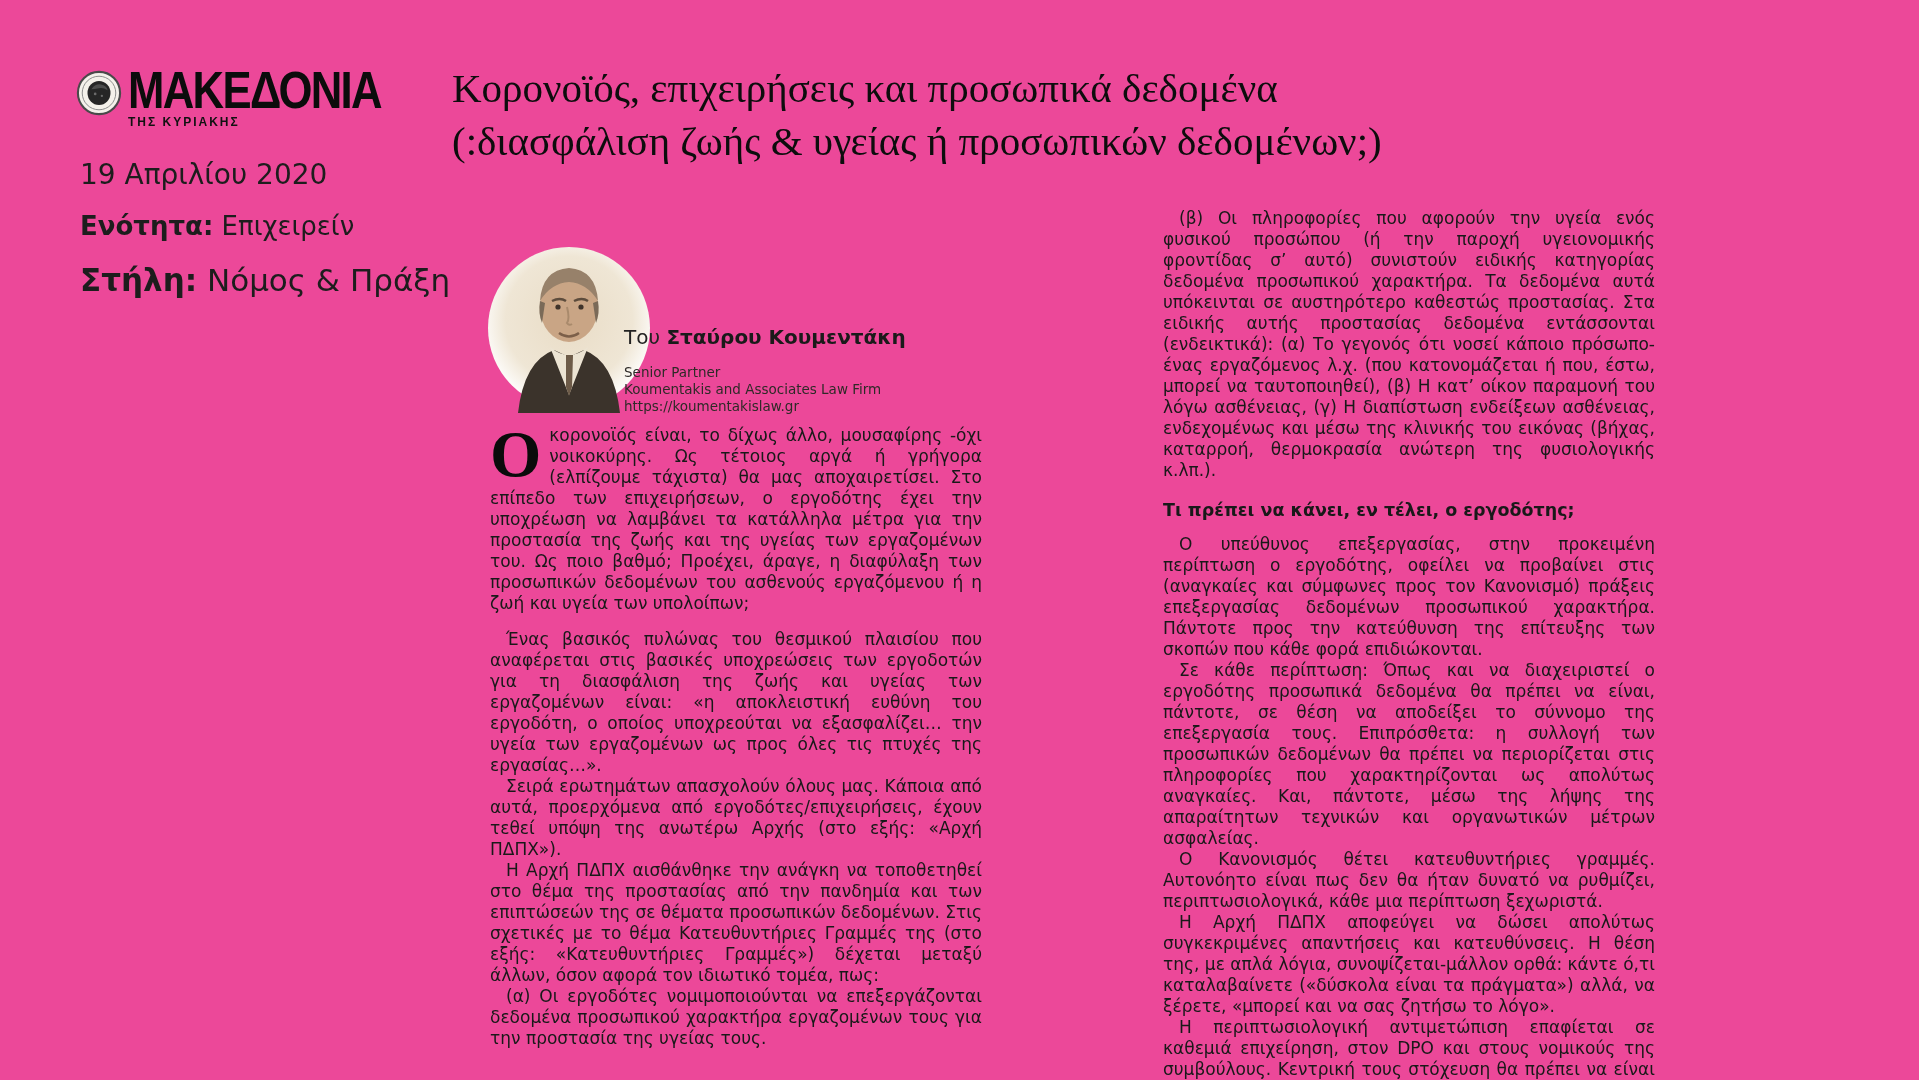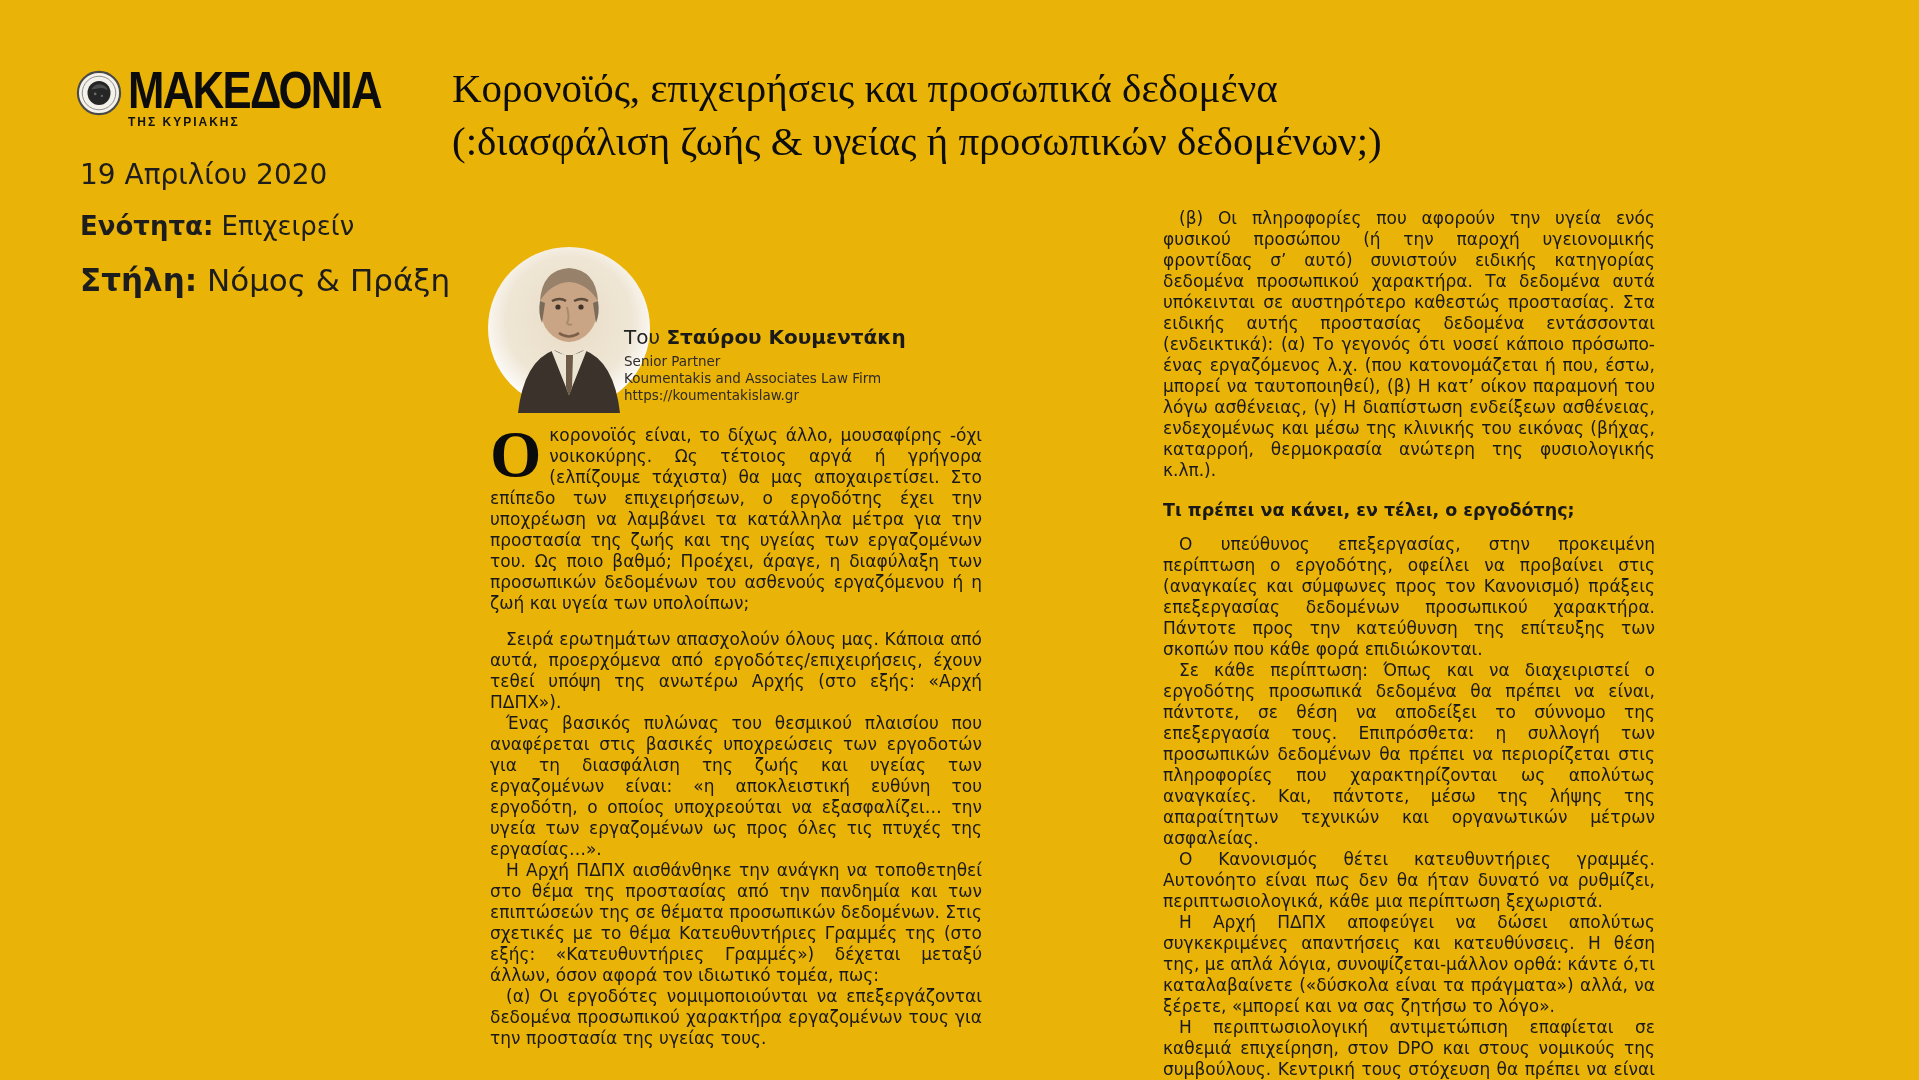--- a/index.html
+++ b/index.html
@@ -1,17 +1,17 @@
 <!DOCTYPE html>
 <html lang="el"><head>
 <meta charset="utf-8">
 <style>
   html,body { margin:0; padding:0; background:#ffffff; }
   .page {
-    position:relative; width:1919px; height:1080px; background:#eab308;
+    position:relative; width:1919px; height:1080px; background:#ec4899;
     font-family:"DejaVu Sans", sans-serif; color:#161616; overflow:hidden;
   }
 
   
   .masthead { position:absolute; left:76px; top:66px; display:flex; align-items:flex-start; }
   .emblem { margin-top:4px; }
   .masthead-text { margin-left:6px; }
   .wordmark {
     font-family:"Liberation Sans", sans-serif; font-weight:bold;
     font-size:52px; line-height:48px; letter-spacing:-2px; color:#0c0c0c;
@@ -35,21 +35,21 @@
     font-family:"Liberation Serif", serif; font-weight:normal;
     font-size:41px; line-height:53px; color:#0d0d0d; white-space:nowrap;
   }
   .headline span { display:block; }
 
   
   .author-photo { position:absolute; left:488px; top:243px; width:162px; height:170px; }
   .byline { position:absolute; left:624px; top:325px; }
   .byline-name { font-size:20px; color:#222; white-space:nowrap; }
   .byline-name .nm { font-weight:bold; color:#1a1a1a; }
-  .byline-small { font-size:13.5px; line-height:17px; color:#2e2a27; margin-top:4px; }
+  .byline-small { font-size:13.5px; line-height:17px; color:#2e2a27; margin-top:15px; }
 
   
   .col {
     position:absolute; width:492px; font-size:17px; line-height:21px;
     text-align:justify; color:#191919;
   }
   .col-1 { left:490px; top:425px; }
   .col-2 { left:1163px; top:208px; }
   .col p { margin:0; text-indent:16px; }
   .col p.noindent { text-indent:0; }
@@ -127,22 +127,22 @@
       <div>Senior Partner</div>
       <div>Koumentakis and Associates Law Firm</div>
       <div>https://koumentakislaw.gr</div>
     </div>
   </div>
 
   <div class="col col-1">
     <p class="noindent"><span class="dropcap">Ο</span><span>κορονοϊός είναι, το δίχως άλλο, μουσαφίρης -όχι νοικοκύρης. Ως τέτοιος αργά ή γρήγορα (ελπίζουμε τάχιστα) θα μας αποχαιρετίσει. Στο επίπεδο των επιχειρήσεων, ο εργοδότης έχει την υποχρέωση να λαμβάνει τα κατάλληλα μέτρα για την προστασία της ζωής και της υγείας των εργαζομένων του. Ως ποιο βαθμό; Προέχει, άραγε, η διαφύλαξη των προσωπικών δεδομένων του ασθενούς εργαζόμενου ή η ζωή και υγεία των υπολοίπων;</span></p>
     <h3>
       </h3>
+    <p>Ένας βασικός πυλώνας του θεσμικού πλαισίου που αναφέρεται στις βασικές υποχρεώσεις των εργοδοτών για τη διασφάλιση της ζωής και υγείας των εργαζομένων είναι: «η αποκλειστική ευθύνη του εργοδότη, ο οποίος υποχρεούται να εξασφαλίζει… την υγεία των εργαζομένων ως προς όλες τις πτυχές της εργασίας…».</p>
     <p>Σειρά ερωτημάτων απασχολούν όλους μας. Κάποια από αυτά, προερχόμενα από εργοδότες/επιχειρήσεις, έχουν τεθεί υπόψη της ανωτέρω Αρχής (στο εξής: «Αρχή ΠΔΠΧ»).</p>
-    <p>Ένας βασικός πυλώνας του θεσμικού πλαισίου που αναφέρεται στις βασικές υποχρεώσεις των εργοδοτών για τη διασφάλιση της ζωής και υγείας των εργαζομένων είναι: «η αποκλειστική ευθύνη του εργοδότη, ο οποίος υποχρεούται να εξασφαλίζει… την υγεία των εργαζομένων ως προς όλες τις πτυχές της εργασίας…».</p>
     <p>Η Αρχή ΠΔΠΧ αισθάνθηκε την ανάγκη να τοποθετηθεί στο θέμα της προστασίας από την πανδημία και των επιπτώσεών της σε θέματα προσωπικών δεδομένων. Στις σχετικές με το θέμα Κατευθυντήριες Γραμμές της (στο εξής: «Κατευθυντήριες Γραμμές») δέχεται μεταξύ άλλων, όσον αφορά τον ιδιωτικό τομέα, πως:</p>
     <p>(α) Οι εργοδότες νομιμοποιούνται να επεξεργάζονται δεδομένα προσωπικού χαρακτήρα εργαζομένων τους για την προστασία της υγείας τους.</p>
   </div>
 
   <div class="col col-2">
     <p>(β) Οι πληροφορίες που αφορούν την υγεία ενός φυσικού προσώπου (ή την παροχή υγειονομικής φροντίδας σ’ αυτό) συνιστούν ειδικής κατηγορίας δεδομένα προσωπικού χαρακτήρα. Τα δεδομένα αυτά υπόκεινται σε αυστηρότερο καθεστώς προστασίας. Στα ειδικής αυτής προστασίας δεδομένα εντάσσονται (ενδεικτικά): (α) Το γεγονός ότι νοσεί κάποιο πρόσωπο-ένας εργαζόμενος λ.χ. (που κατονομάζεται ή που, έστω, μπορεί να ταυτοποιηθεί), (β) Η κατ’ οίκον παραμονή του λόγω ασθένειας, (γ) Η διαπίστωση ενδείξεων ασθένειας, ενδεχομένως και μέσω της κλινικής του εικόνας (βήχας, καταρροή, θερμοκρασία ανώτερη της φυσιολογικής κ.λπ.).</p>
     <h3>Τι πρέπει να κάνει, εν τέλει, ο εργοδότης;</h3>
     <p>Ο υπεύθυνος επεξεργασίας, στην προκειμένη περίπτωση ο εργοδότης, οφείλει να προβαίνει στις (αναγκαίες και σύμφωνες προς τον Κανονισμό) πράξεις επεξεργασίας δεδομένων προσωπικού χαρακτήρα. Πάντοτε προς την κατεύθυνση της επίτευξης των σκοπών που κάθε φορά επιδιώκονται.</p>
     <p>Σε κάθε περίπτωση: Όπως και να διαχειριστεί ο εργοδότης προσωπικά δεδομένα θα πρέπει να είναι, πάντοτε, σε θέση να αποδείξει το σύννομο της επεξεργασία τους. Επιπρόσθετα: η συλλογή των προσωπικών δεδομένων θα πρέπει να περιορίζεται στις πληροφορίες που χαρακτηρίζονται ως απολύτως αναγκαίες. Και, πάντοτε, μέσω της λήψης της απαραίτητων τεχνικών και οργανωτικών μέτρων ασφαλείας.</p>
     <p>Ο Κανονισμός θέτει κατευθυντήριες γραμμές. Αυτονόητο είναι πως δεν θα ήταν δυνατό να ρυθμίζει, περιπτωσιολογικά, κάθε μια περίπτωση ξεχωριστά.</p>

